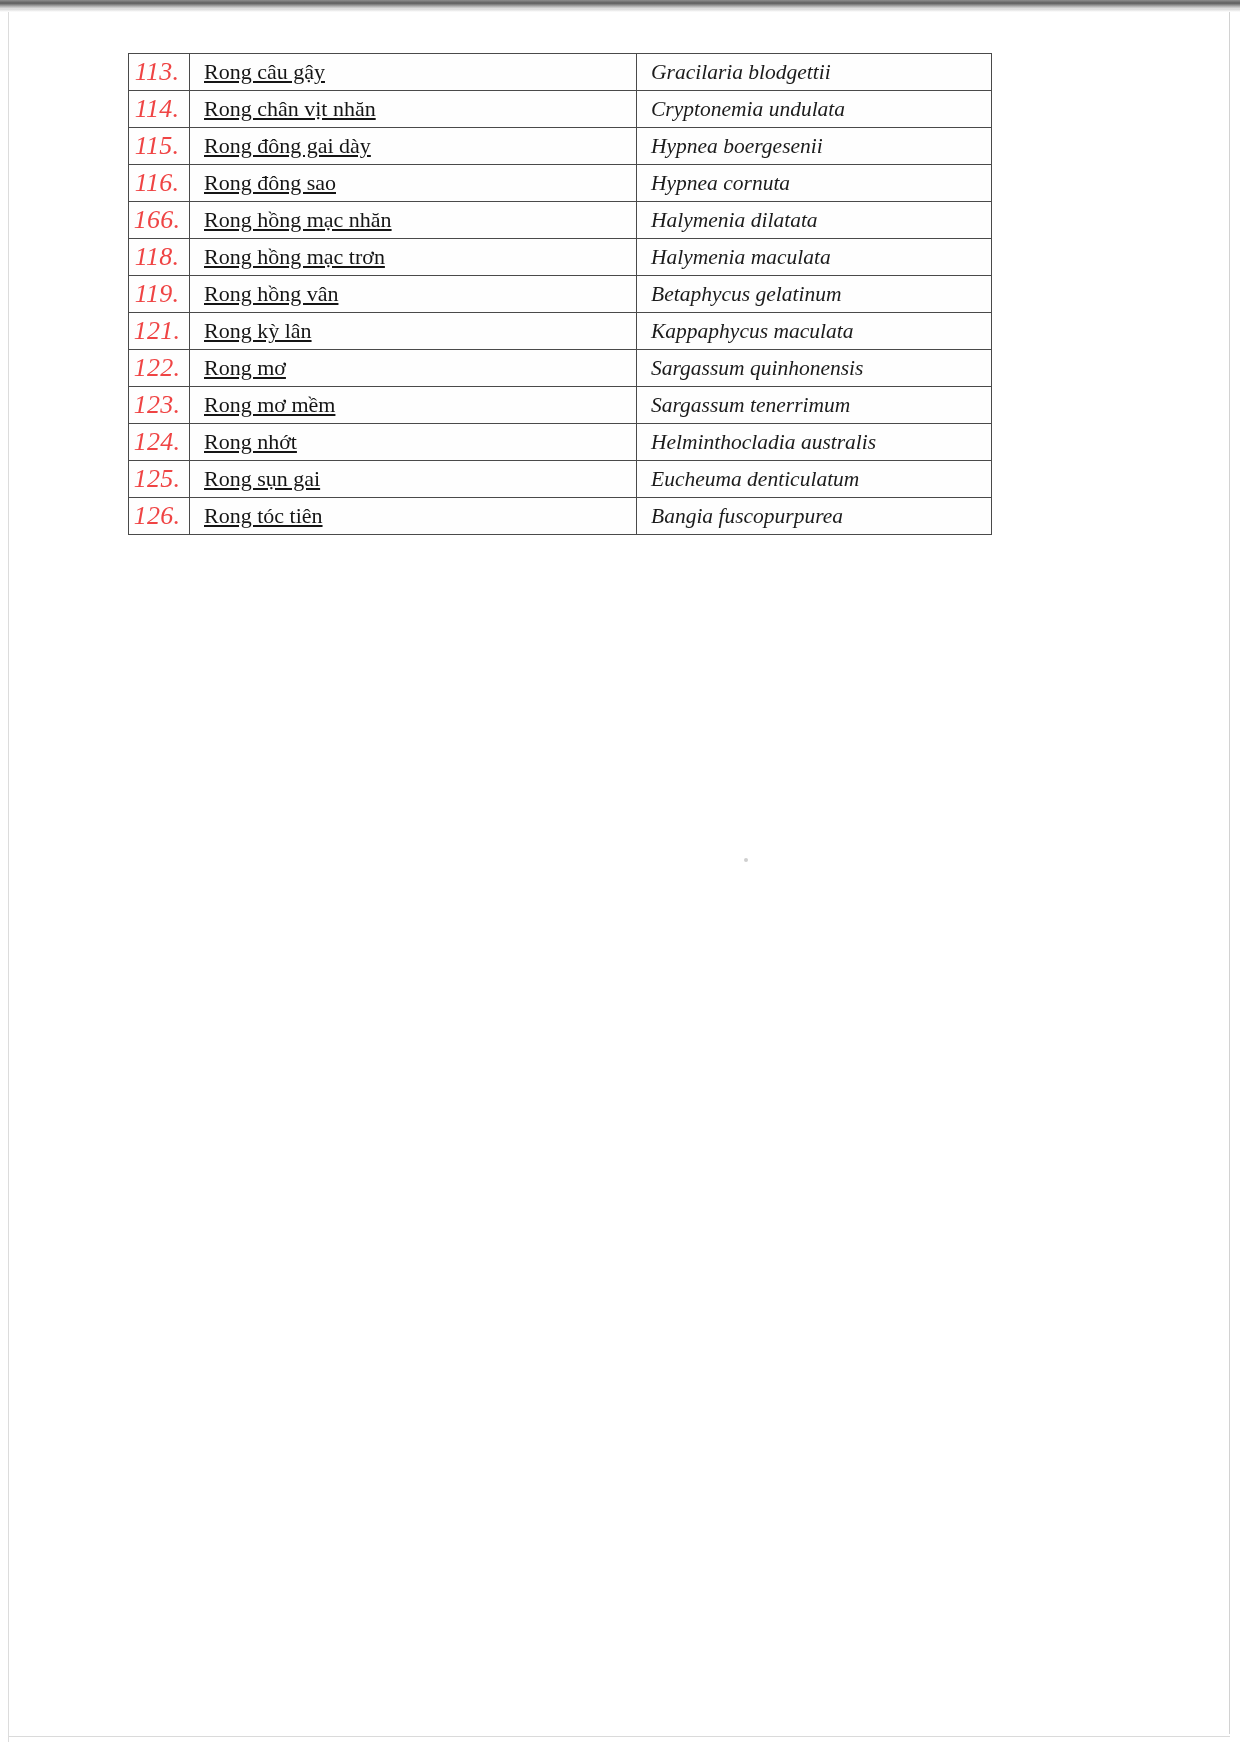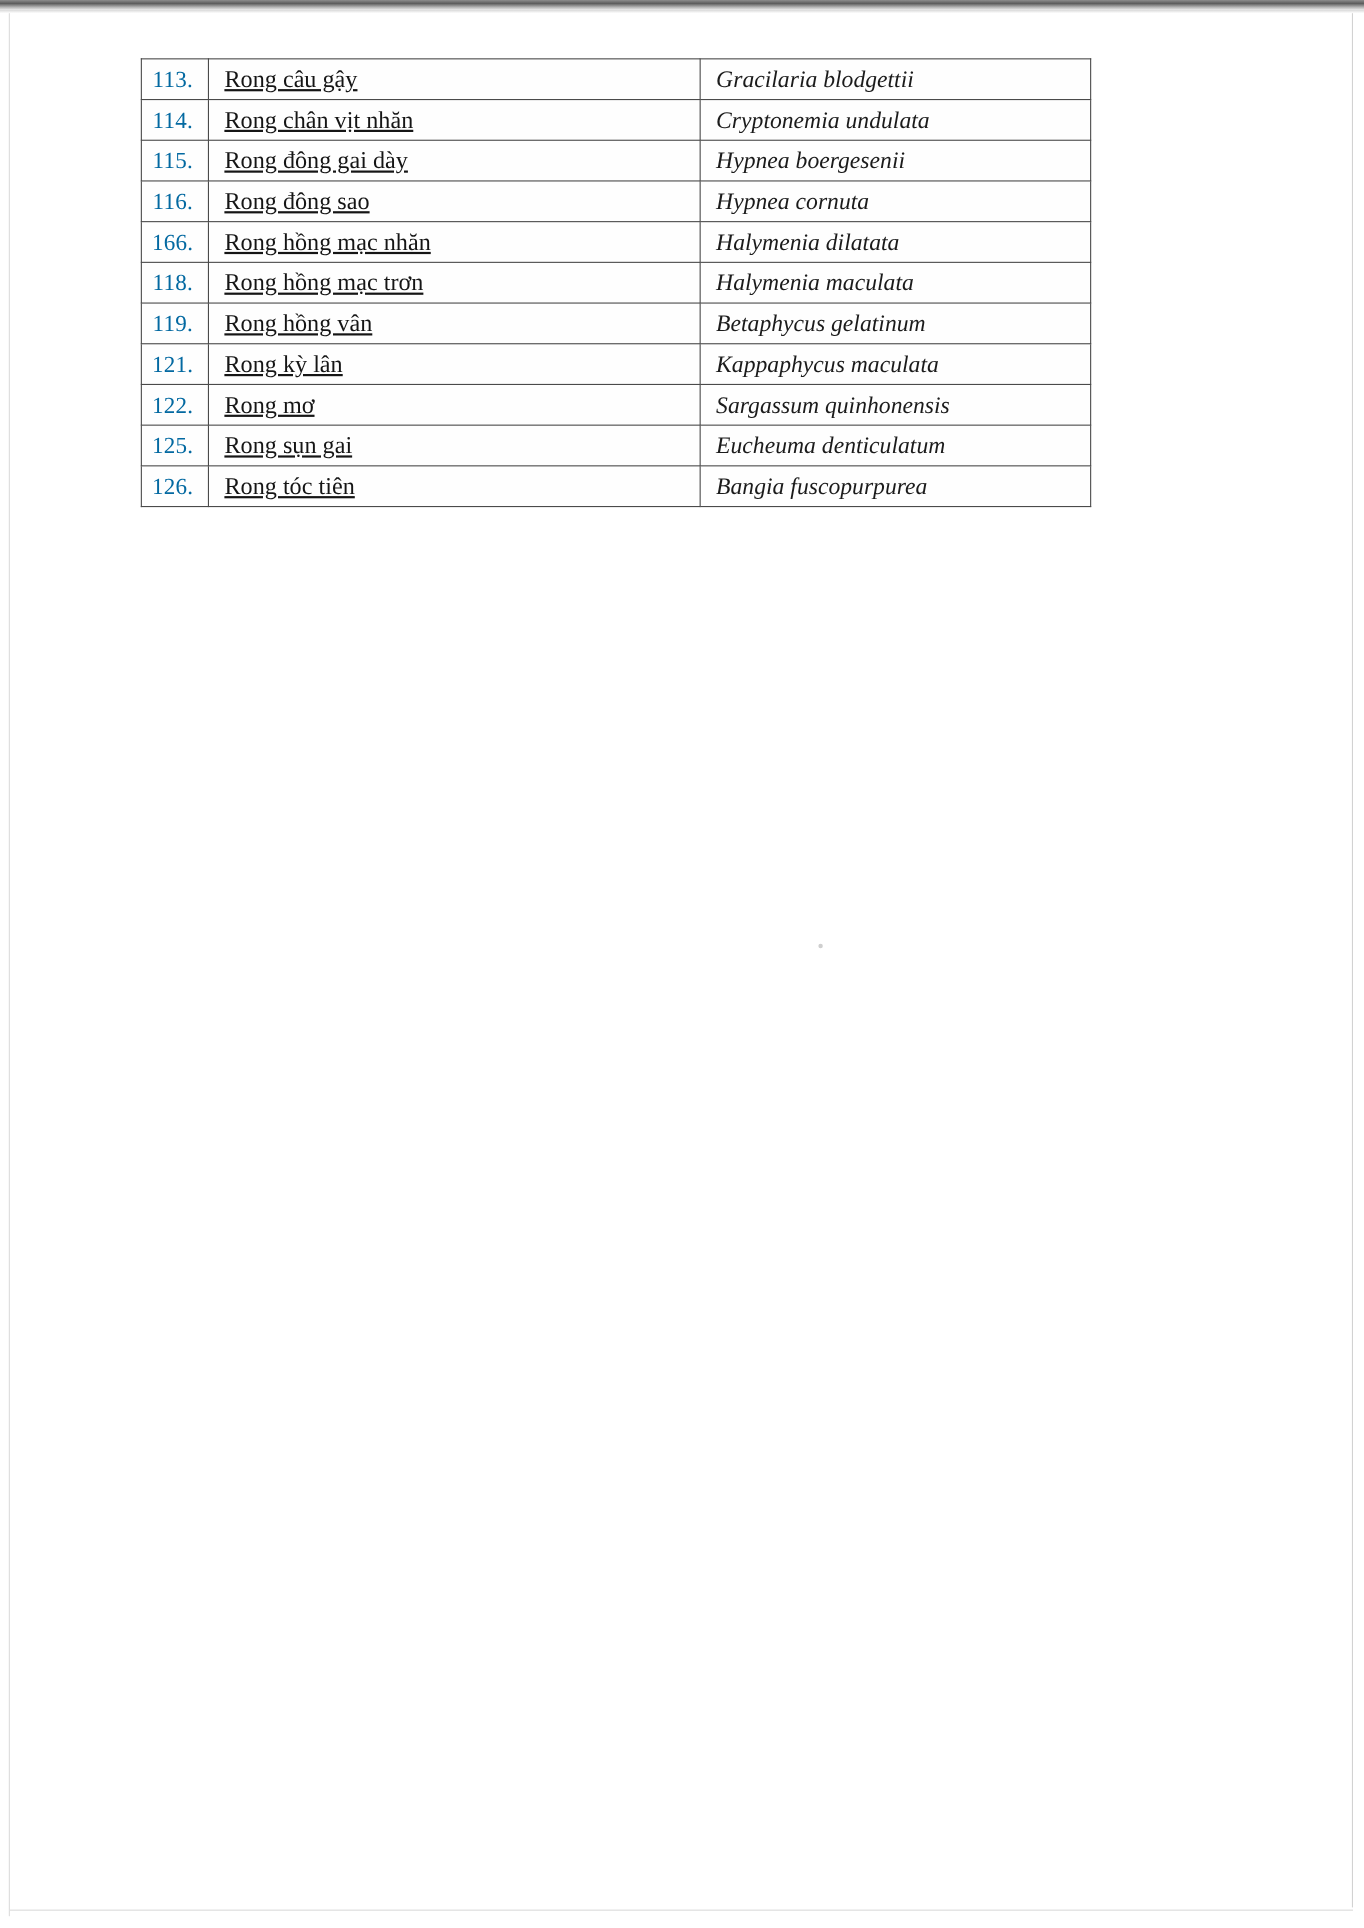--- a/index.html
+++ b/index.html
@@ -87,24 +87,25 @@
     width: 354px;
   }
   .cell-inner {
     height: 36px;
     display: flex;
     align-items: center;
     box-sizing: border-box;
   }
   .num {
     justify-content: center;
-    font-size: 21px;
-    color: #0369a1;
+    font-size: 26px;
+    color: #ef4444;
     letter-spacing: 0.2px;
     padding-right: 4px;
+    font-style: italic;
   }
   .viet {
     padding-left: 14px;
     font-size: 22px;
     color: #151515;
     text-decoration: underline;
   }
   .sci {
     padding-left: 14px;
     font-size: 21.5px;
@@ -219,20 +220,42 @@
         </td>
         <td class="col-viet">
           <div class="cell-inner viet">Rong mơ</div>
         </td>
         <td class="col-sci">
           <div class="cell-inner sci">Sargassum quinhonensis</div>
         </td>
       </tr>
       <tr>
         <td class="col-num">
+          <div class="cell-inner num">123.</div>
+        </td>
+        <td class="col-viet">
+          <div class="cell-inner viet">Rong mơ mềm</div>
+        </td>
+        <td class="col-sci">
+          <div class="cell-inner sci">Sargassum tenerrimum</div>
+        </td>
+      </tr>
+      <tr>
+        <td class="col-num">
+          <div class="cell-inner num">124.</div>
+        </td>
+        <td class="col-viet">
+          <div class="cell-inner viet">Rong nhớt</div>
+        </td>
+        <td class="col-sci">
+          <div class="cell-inner sci">Helminthocladia australis</div>
+        </td>
+      </tr>
+      <tr>
+        <td class="col-num">
           <div class="cell-inner num">125.</div>
         </td>
         <td class="col-viet">
           <div class="cell-inner viet">Rong sụn gai</div>
         </td>
         <td class="col-sci">
           <div class="cell-inner sci">Eucheuma denticulatum</div>
         </td>
       </tr>
       <tr>

